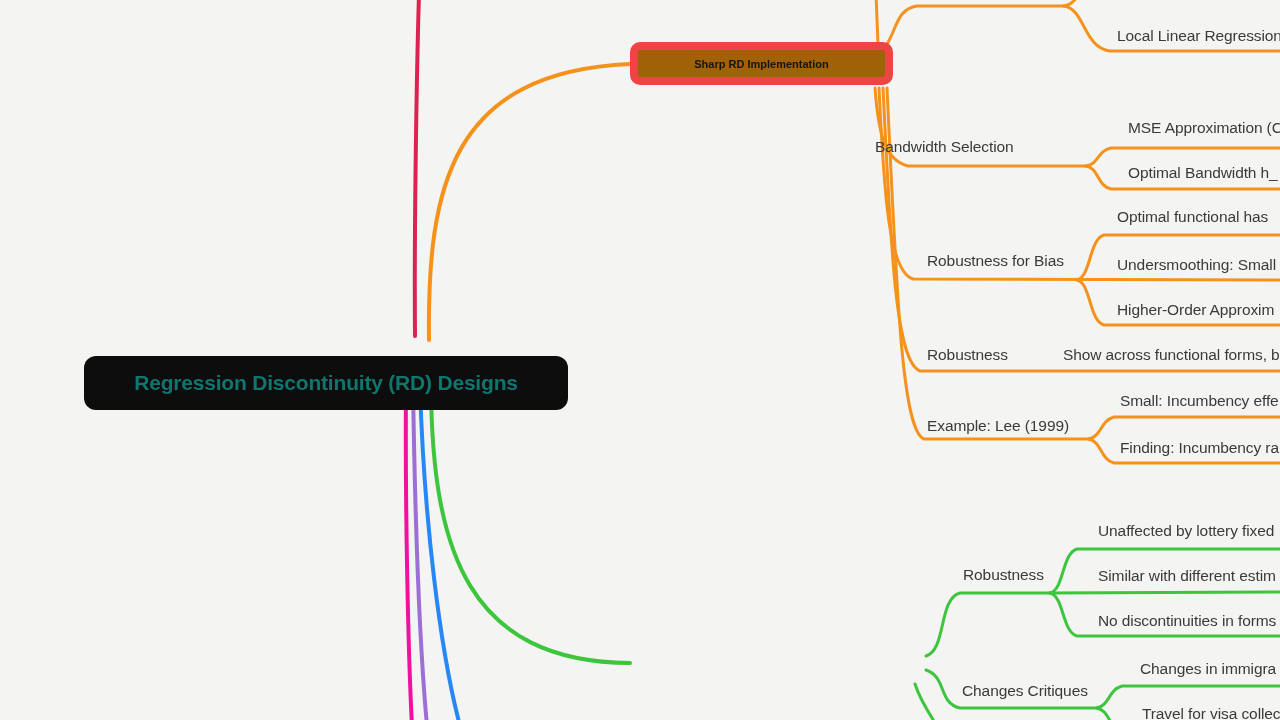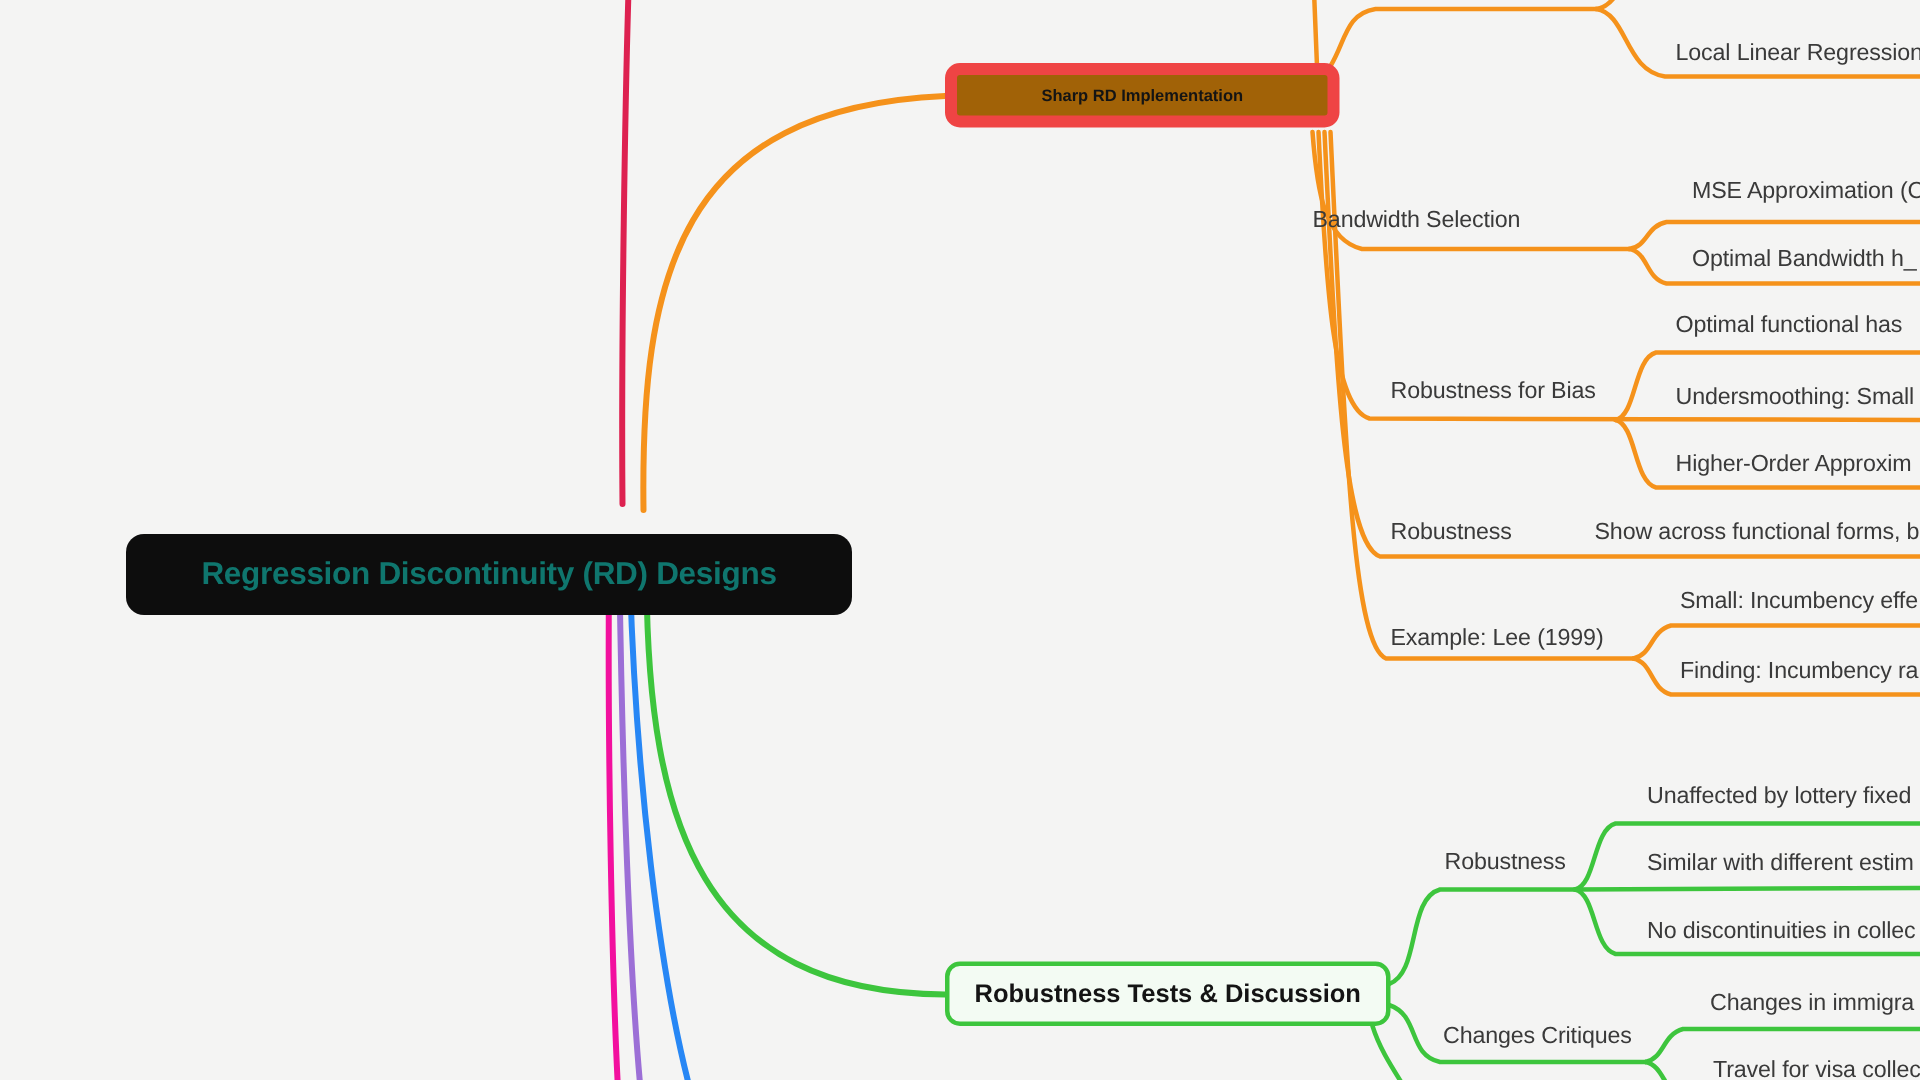--- a/index.html
+++ b/index.html
@@ -85,23 +85,20 @@
   </svg>
 
   <div id="root-node" class="node">
     <span>Regression Discontinuity (RD) Designs</span>
   </div>
 
   <div id="sharp-node" class="node">
     <span>Sharp RD Implementation</span>
   </div>
 
-  <div id="robust-node" class="node">
-    <span>Robustness Tests &amp; Discussion</span>
-  </div>
 
   <div class="lbl" style="left:1117px;top:27px">Local Linear Regression</div>
 
   <div class="lbl" style="left:875px;top:138px">Bandwidth Selection</div>
   <div class="lbl" style="left:1128px;top:119px">MSE Approximation (C</div>
   <div class="lbl" style="left:1128px;top:164px">Optimal Bandwidth h_</div>
 
   <div class="lbl" style="left:927px;top:252px">Robustness for Bias</div>
   <div class="lbl" style="left:1117px;top:208px">Optimal functional has</div>
   <div class="lbl" style="left:1117px;top:256px">Undersmoothing: Small</div>
@@ -110,19 +107,19 @@
   <div class="lbl" style="left:927px;top:346px">Robustness</div>
   <div class="lbl" style="left:1063px;top:346px">Show across functional forms, b</div>
 
   <div class="lbl" style="left:927px;top:417px">Example: Lee (1999)</div>
   <div class="lbl" style="left:1120px;top:392px">Small: Incumbency effe</div>
   <div class="lbl" style="left:1120px;top:439px">Finding: Incumbency ra</div>
 
   <div class="lbl" style="left:963px;top:566px">Robustness</div>
   <div class="lbl" style="left:1098px;top:522px">Unaffected by lottery fixed</div>
   <div class="lbl" style="left:1098px;top:567px">Similar with different estim</div>
-  <div class="lbl" style="left:1098px;top:612px">No discontinuities in collec</div>
+  <div class="lbl" style="left:1098px;top:612px">No discontinuities in forms</div>
 
   <div class="lbl" style="left:962px;top:682px">Changes Critiques</div>
   <div class="lbl" style="left:1140px;top:660px">Changes in immigra</div>
   <div class="lbl" style="left:1142px;top:705px">Travel for visa collec</div>
 
 </div>
 
 </body></html>

